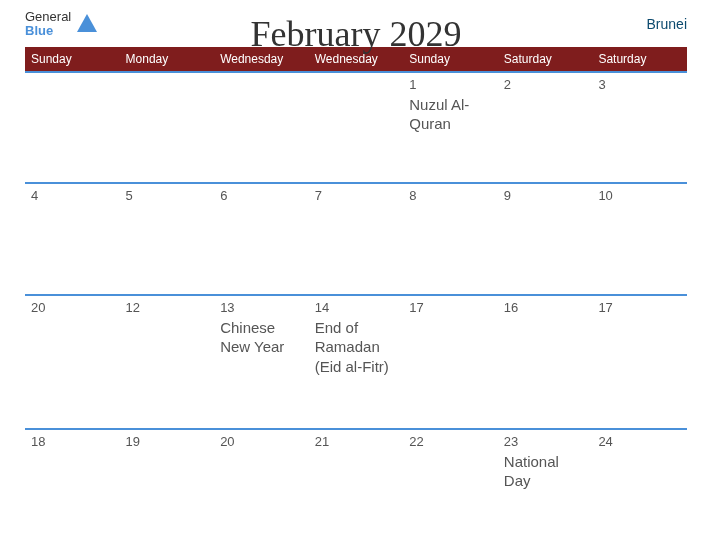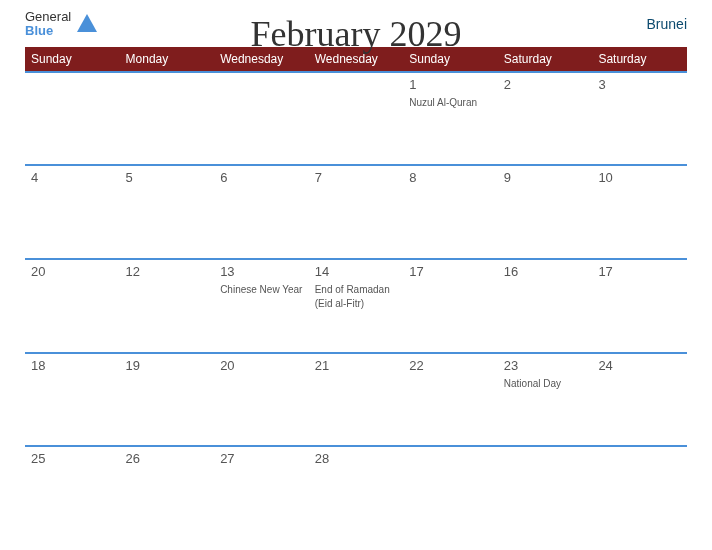--- a/index.html
+++ b/index.html
@@ -107,21 +107,21 @@
     }
 
     .day-number {
       font-size: 13px;
       color: #555;
       display: block;
       margin-bottom: 3px;
     }
 
     .event-text {
-      font-size: 10px;
+      font-size: 15px;
       color: #555;
       line-height: 1.3;
     }
 
     .empty-cell {
       background: #fff;
     }
   </style>
 </head>
 <body>
@@ -223,32 +223,15 @@
             <span class="day-number">21</span>
           </td>
           <td>
             <span class="day-number">22</span>
           </td>
           <td><span class="day-number">23</span><span class="event-text">National Day</span></td>
           <td>
             <span class="day-number">24</span>
           </td>
         </tr>
-        <tr>
-          <td>
-            <span class="day-number">25</span>
-          </td>
-          <td>
-            <span class="day-number">26</span>
-          </td>
-          <td>
-            <span class="day-number">27</span>
-          </td>
-          <td>
-            <span class="day-number">28</span>
-          </td>
-          <td class="empty-cell"></td>
-          <td class="empty-cell"></td>
-          <td class="empty-cell"></td>
-        </tr>
       </tbody>
   </table>
 </div>
 
 </body></html>

